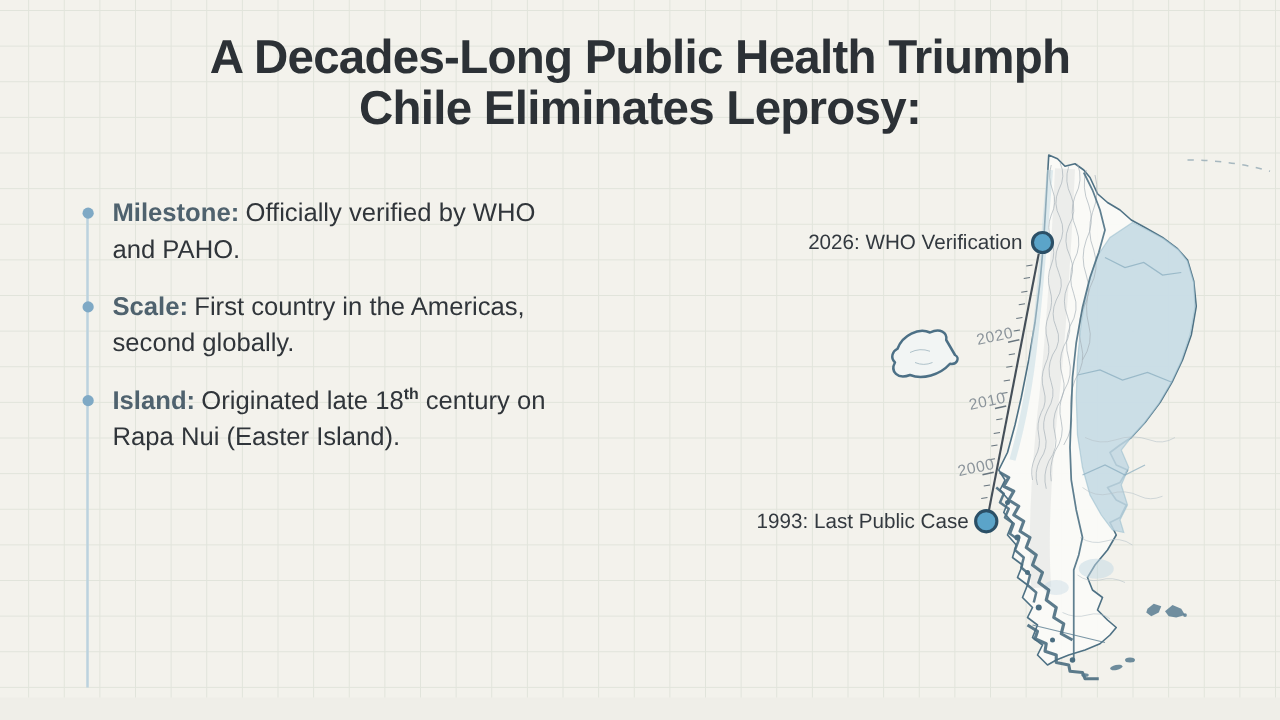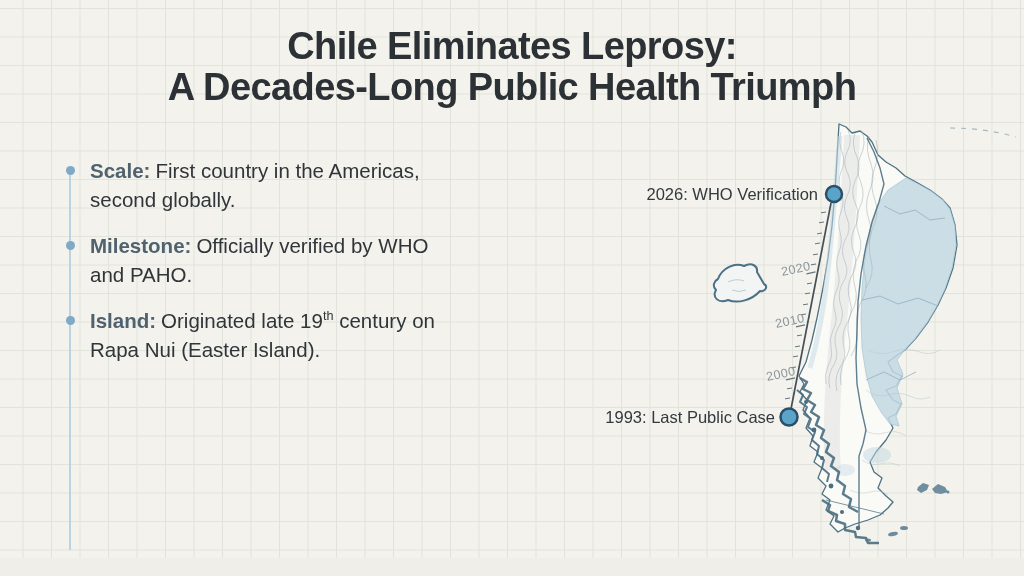--- a/index.html
+++ b/index.html
@@ -34,21 +34,21 @@
     content: ""; position: absolute; left: 5px; top: 16px;
     width: 2px; height: 378px; background: #bcd2de;
   }
   .bullet-item { position: relative; padding-left: 26px; margin-bottom: 17px;
     font-size: 20.5px; line-height: 29px; color: #30353a; }
   .bullet-dot {
     position: absolute; left: 2px; top: 10px; width: 9px; height: 9px;
     border-radius: 50%; background: #7fa9c5;
   }
   .bullet-label { font-weight: bold; color: #4f626e; margin-right: 5px; }
-  sup { font-size: 0.62em; vertical-align: super; line-height: 0; }
+  sup { font-size: 0.62em; vertical-align: super; line-height: 0; font-weight: bold; }
 
   .tl-label {
     position: absolute; font-size: 16.5px; color: #33393f; white-space: nowrap;
     text-align: right;
   }
   .tl-label.top { right: 206px; top: 185px; }
   .tl-label.bottom { right: 249px; top: 408px; }
 
   .year-label {
     position: absolute; font-size: 12.5px; color: #8b949b; white-space: nowrap;
@@ -167,36 +167,36 @@
       <line x1="806.5" y1="273.8" x2="815.5" y2="271.8"></line>
       <line x1="796" y1="326.8" x2="805" y2="324.8"></line>
       <line x1="786" y1="379.8" x2="795" y2="377.8"></line>
     </g>
     <circle cx="834" cy="194" r="8" fill="#5ba4c9" stroke="#2b4f66" stroke-width="2.5"></circle>
     <circle cx="789" cy="417" r="8.5" fill="#5ba4c9" stroke="#2b4f66" stroke-width="2.5"></circle>
   </g>
 </svg>
 
 <div class="title">
+  <div>A Decades-Long Public Health Triumph</div>
   <div>Chile Eliminates Leprosy:</div>
-  <div>A Decades-Long Public Health Triumph</div>
 </div>
 
 <ul class="bullets">
+  <li class="bullet-item">
+    <span class="bullet-dot"></span>
+    <span class="bullet-label">Milestone:</span><span>Officially verified by WHO and PAHO.</span>
+  </li>
   <li class="bullet-item">
     <span class="bullet-dot"></span>
     <span class="bullet-label">Scale:</span><span>First country in the Americas, second globally.</span>
   </li>
   <li class="bullet-item">
     <span class="bullet-dot"></span>
-    <span class="bullet-label">Milestone:</span><span>Officially verified by WHO and PAHO.</span>
-  </li>
-  <li class="bullet-item">
-    <span class="bullet-dot"></span>
-    <span class="bullet-label">Island:</span><span><span>Originated late 19</span><sup>th</sup><span> century on Rapa Nui (Easter Island).</span></span>
+    <span class="bullet-label">Island:</span><span><span>Originated late 18</span><sup>th</sup><span> century on Rapa Nui (Easter Island).</span></span>
   </li>
 </ul>
 
 <div class="tl-label top">2026: WHO Verification</div>
 <div class="tl-label bottom">1993: Last Public Case</div>
 
 <div class="year-label y2020">2020</div>
 <div class="year-label y2010">2010</div>
 <div class="year-label y2000">2000</div>
 

